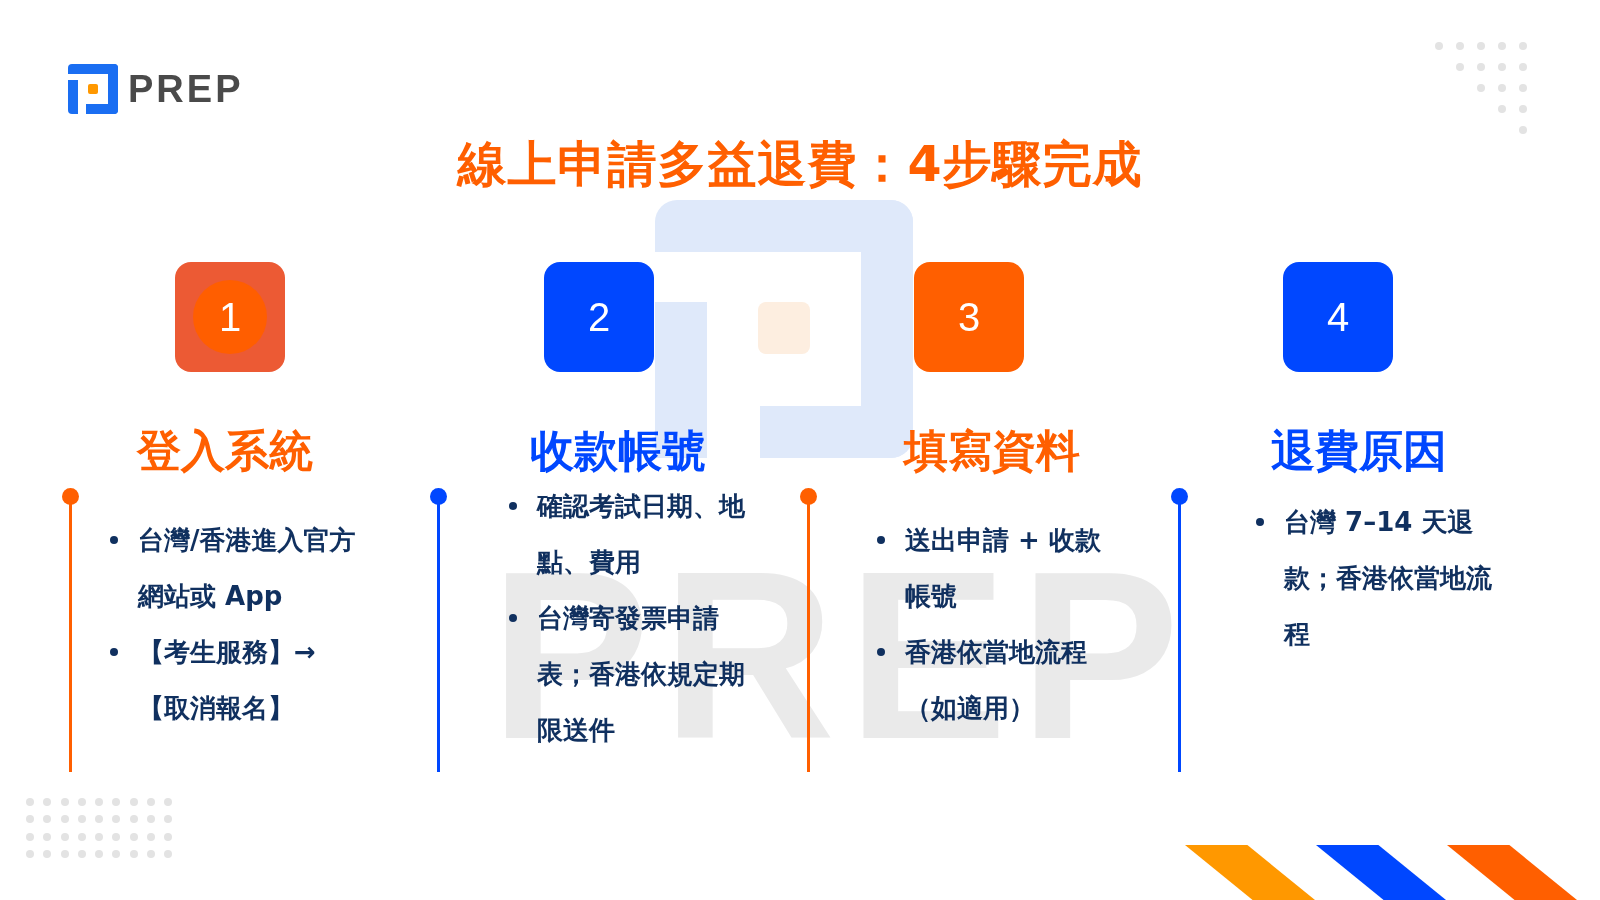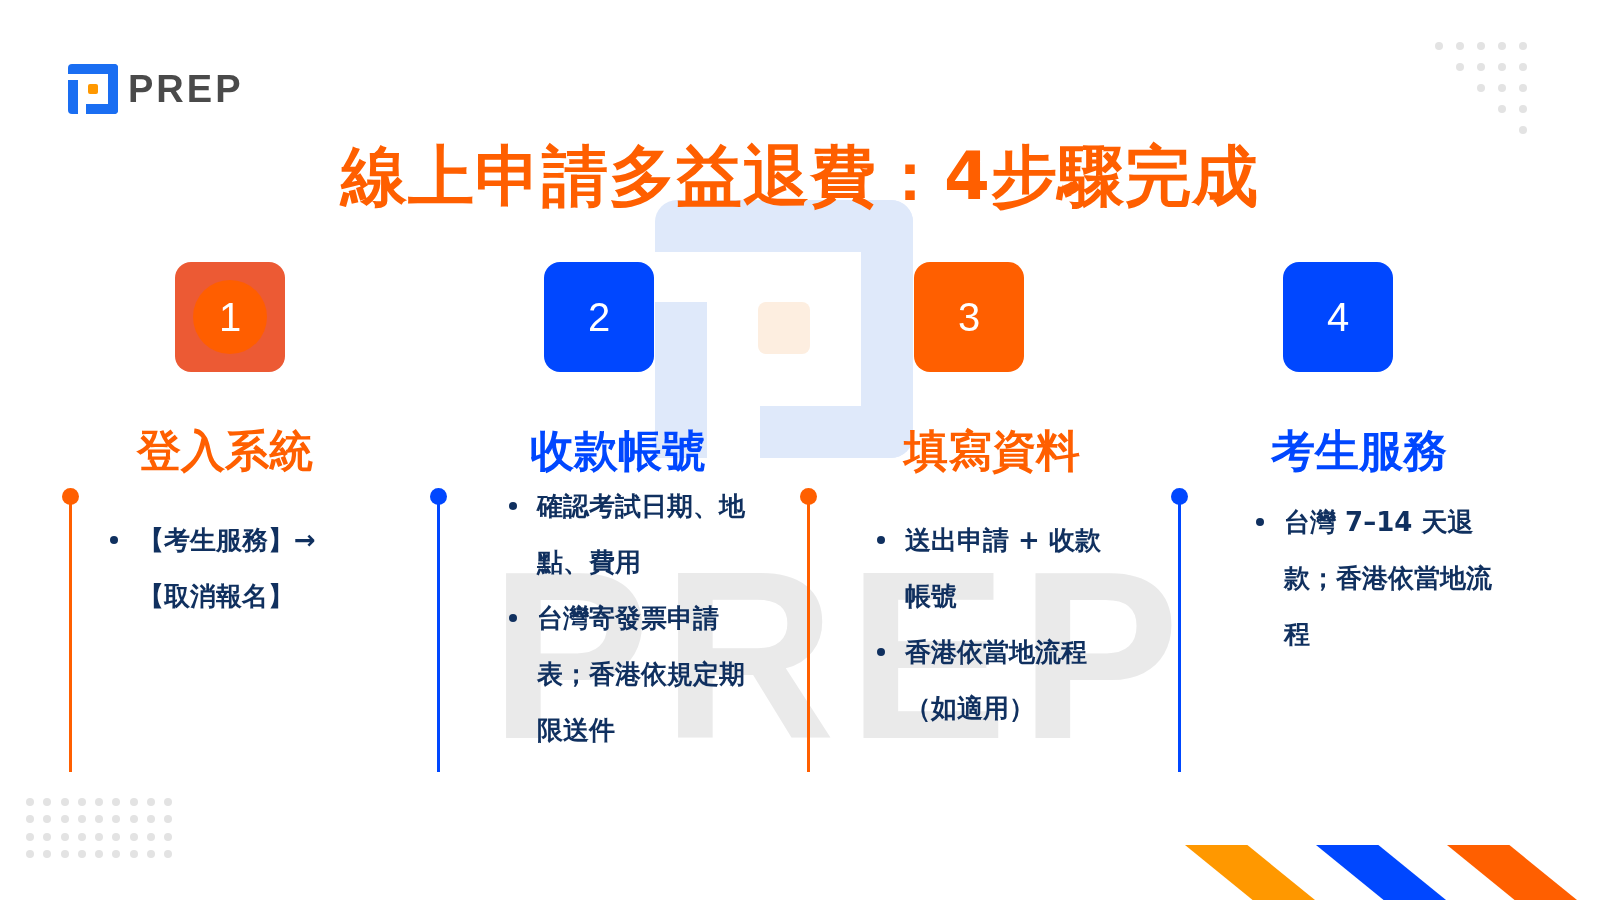--- a/index.html
+++ b/index.html
@@ -28,21 +28,21 @@
   
   .wm-mark { position: absolute; left: 655px; top: 200px; width: 258px; height: 258px; }
   .wm-mark .w-top { position: absolute; left: 0; top: 0; width: 258px; height: 52px; background: #dfe9fa; border-radius: 22px 22px 0 0; }
   .wm-mark .w-right { position: absolute; right: 0; top: 0; width: 52px; height: 258px; background: #dfe9fa; border-radius: 0 22px 22px 0; }
   .wm-mark .w-left { position: absolute; left: 0; top: 52px; width: 52px; height: 200px; background: #dfe9fa; }
   .wm-mark .w-bottom { position: absolute; left: 105px; bottom: 0; width: 153px; height: 52px; background: #dfe9fa; border-radius: 0 0 22px 0; }
   .wm-mark .w-dot { position: absolute; left: 103px; top: 102px; width: 52px; height: 52px; background: #fdeee0; border-radius: 8px; }
   .wm-text { position: absolute; left: 490px; top: 535px; font-family: "Liberation Sans", sans-serif; font-weight: 700; font-size: 240px; letter-spacing: 12px; color: #eaeaea; line-height: 1; }
 
   
-  .title { position: absolute; left: 0; top: 132px; width: 1600px; text-align: center; font-size: 66px; font-weight: 700; color: #ff5f00; letter-spacing: 1px; }
+  .title { position: absolute; left: 0; top: 132px; width: 1600px; text-align: center; font-size: 49px; font-weight: 700; color: #ff5f00; letter-spacing: 1px; }
 
   
   .step { position: absolute; top: 262px; width: 370px; }
   .step-badge { position: absolute; top: 0; width: 110px; height: 110px; border-radius: 16px; display: flex; align-items: center; justify-content: center; }
   .step-num { font-family: "Liberation Sans", sans-serif; font-size: 40px; font-weight: 400; color: #ffffff; }
   .step-badge.first { background: #ec5a34; }
   .step-badge.first .inner { width: 74px; height: 74px; border-radius: 50%; background: #ff5e00; display: flex; align-items: center; justify-content: center; }
   .step-heading { position: absolute; top: 160px; font-size: 44px; font-weight: 700; white-space: nowrap; }
   .timeline { position: absolute; top: 230px; width: 3px; height: 280px; }
   .timeline .dot { position: absolute; left: -7px; top: -4px; width: 17px; height: 17px; border-radius: 50%; }
@@ -138,20 +138,21 @@
     <div class="inner">
         <span class="step-num">1</span>
       </div>
   </div>
   <div class="step-heading" style="left:137px;color:#ff5f00;">登入系統</div>
   <div class="timeline" style="left:69px;">
     <div class="dot" style="background:#ff5f00;"></div>
     <div class="line" style="background:#ff5f00;"></div>
   </div>
   <ul class="bullets" style="left:110px;top:250px;width:250px;">
+    <li>台灣/香港進入官方網站或 App</li>
     <li>【考生服務】→【取消報名】</li>
   </ul>
 </div>
 
 <div class="step" style="left:0;">
   <div class="step-badge" style="left:544px;background:#0047ff;">
     <span class="step-num">2</span>
   </div>
   <div class="step-heading" style="left:530px;color:#0047ff;">收款帳號</div>
   <div class="timeline" style="left:437px;">
@@ -176,21 +177,21 @@
   <ul class="bullets" style="left:877px;top:250px;width:245px;">
     <li>送出申請 + 收款帳號</li>
     <li>香港依當地流程（如適用）</li>
   </ul>
 </div>
 
 <div class="step" style="left:0;">
   <div class="step-badge" style="left:1283px;background:#0047ff;">
     <span class="step-num">4</span>
   </div>
-  <div class="step-heading" style="left:1271px;color:#0047ff;">考生服務</div>
+  <div class="step-heading" style="left:1271px;color:#0047ff;">退費原因</div>
   <div class="timeline" style="left:1178px;">
     <div class="dot" style="background:#0047ff;"></div>
     <div class="line" style="background:#0047ff;"></div>
   </div>
   <ul class="bullets" style="left:1256px;top:232px;width:240px;">
     <li>台灣 7–14 天退款；香港依當地流程</li>
   </ul>
 </div>
 
 <div class="stripe" style="left:1185px;background:#ff9800;"></div>

